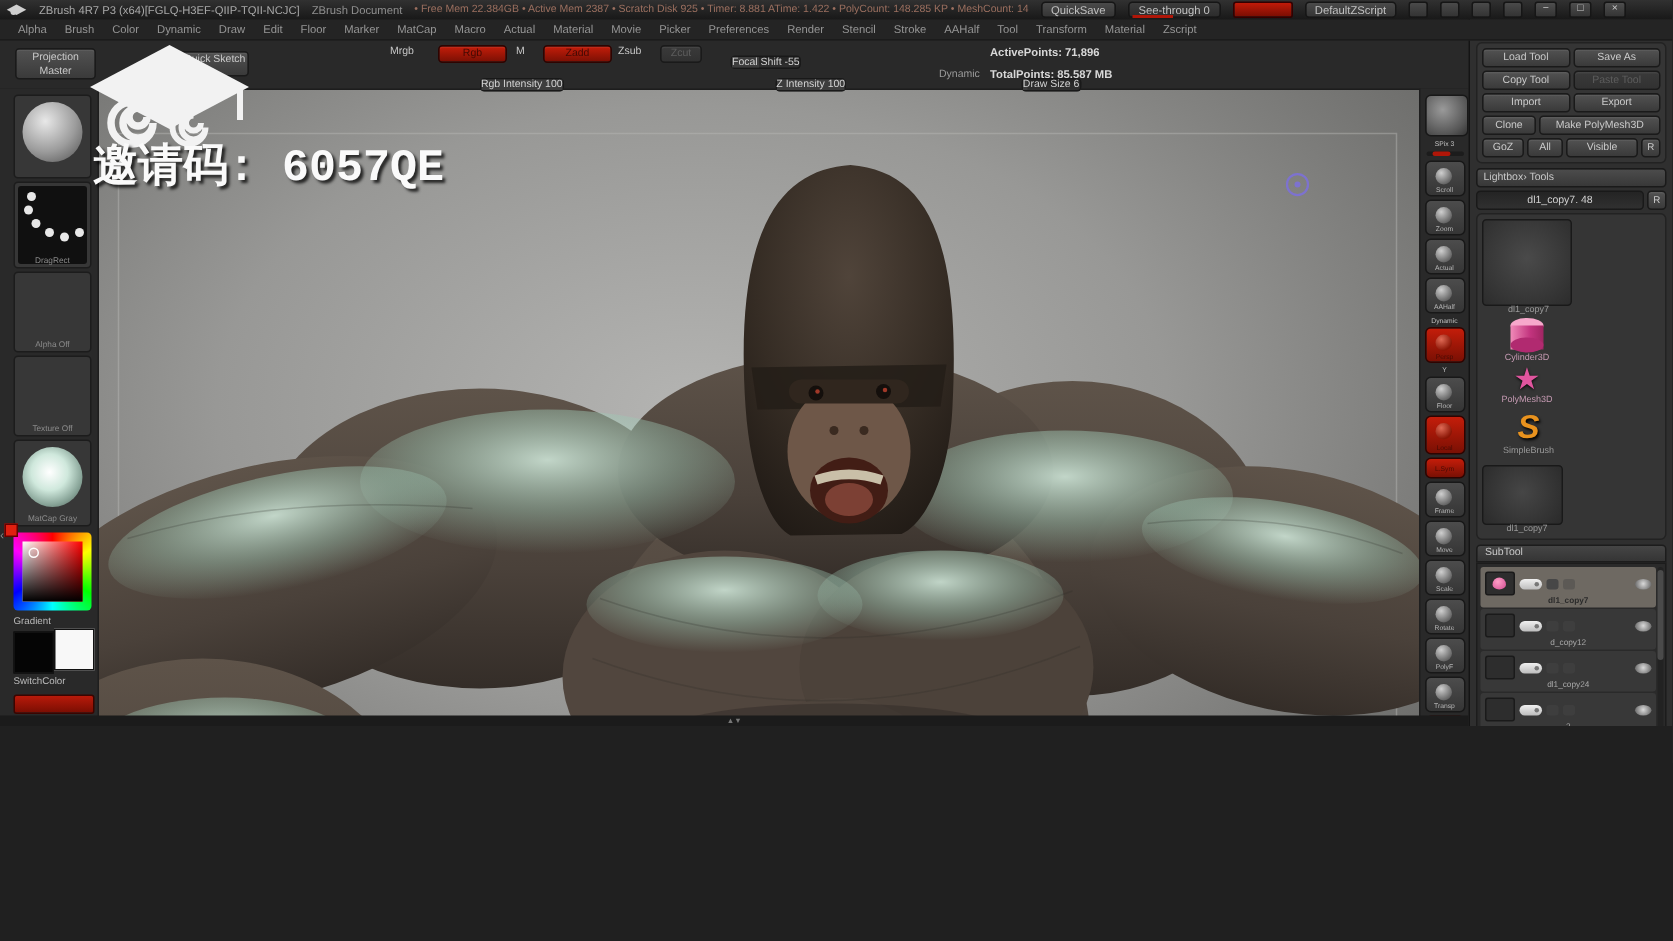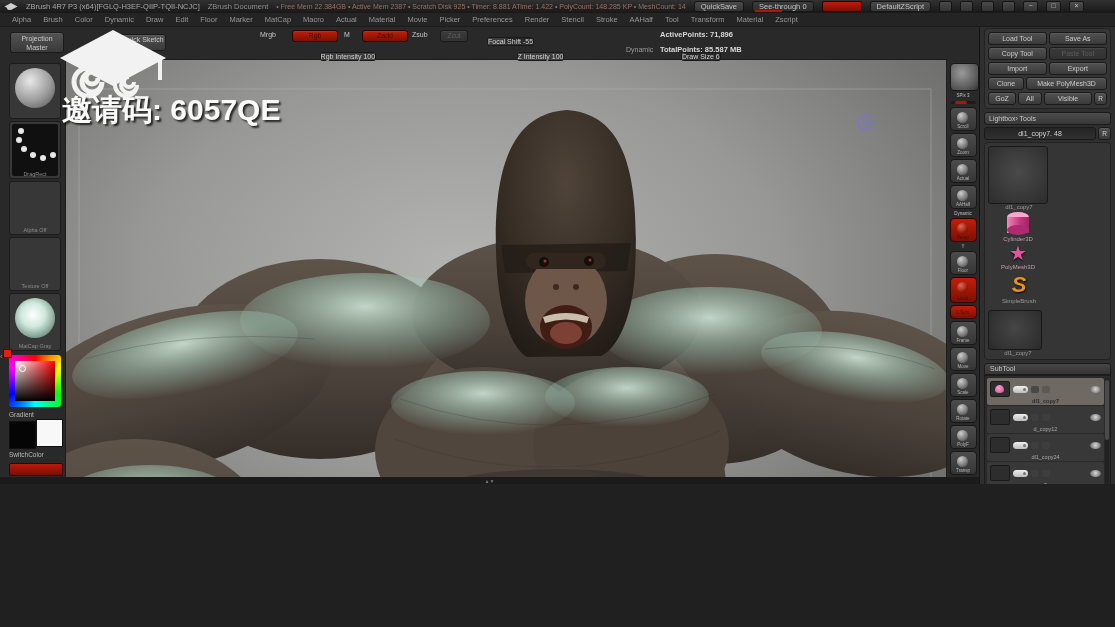--- a/index.html
+++ b/index.html
@@ -64,21 +64,21 @@
   .canvas{position:absolute;left:65px;top:59px;width:881px;height:561px;z-index:5;}
   .canvas svg{display:block;width:100%;height:100%;}
 
   
   .wm{position:absolute;z-index:90;pointer-events:none;}
   .wm-brand{left:148px;top:34px;font-size:46px;font-weight:bold;letter-spacing:2px;
     text-shadow:2px 2px 2px rgba(0,0,0,.8);font-family:sans-serif;}
   .wm-brand .c1{color:#cf1f1c;}
   .wm-brand .c2{color:#f4f4f4;}
   .wm-invite{left:62px;top:90px;font-size:30px;font-weight:bold;color:#fafafa;
-    text-shadow:2px 2px 2px rgba(0,0,0,.75);font-family:Liberation Sans, sans-serif;}
+    text-shadow:2px 2px 2px rgba(0,0,0,.75);font-family:Liberation Mono, monospace;}
   .wm-cap{left:58px;top:28px;width:110px;height:80px;}
 
   
   .rightshelf{position:absolute;top:59px;right:136px;width:33px;height:561px;background:#292929;
     border-left:1px solid #1e1e1e;z-index:20;display:flex;flex-direction:column;align-items:center;padding-top:4px;box-sizing:border-box;}
   .rs-item{width:27px;margin-bottom:2px;flex:0 0 auto;}
   .rs-btn{width:27px;height:24px;background:linear-gradient(#4c4c4c,#353535);border:1px solid #181818;border-radius:4px;
     position:relative;box-sizing:border-box;}
   .rs-btn .glyph{position:absolute;left:50%;top:4px;width:11px;height:11px;margin-left:-6px;border-radius:50%;
     background:radial-gradient(circle at 35% 30%,#cfcfcf,#777 60%,#3f3f3f);}

